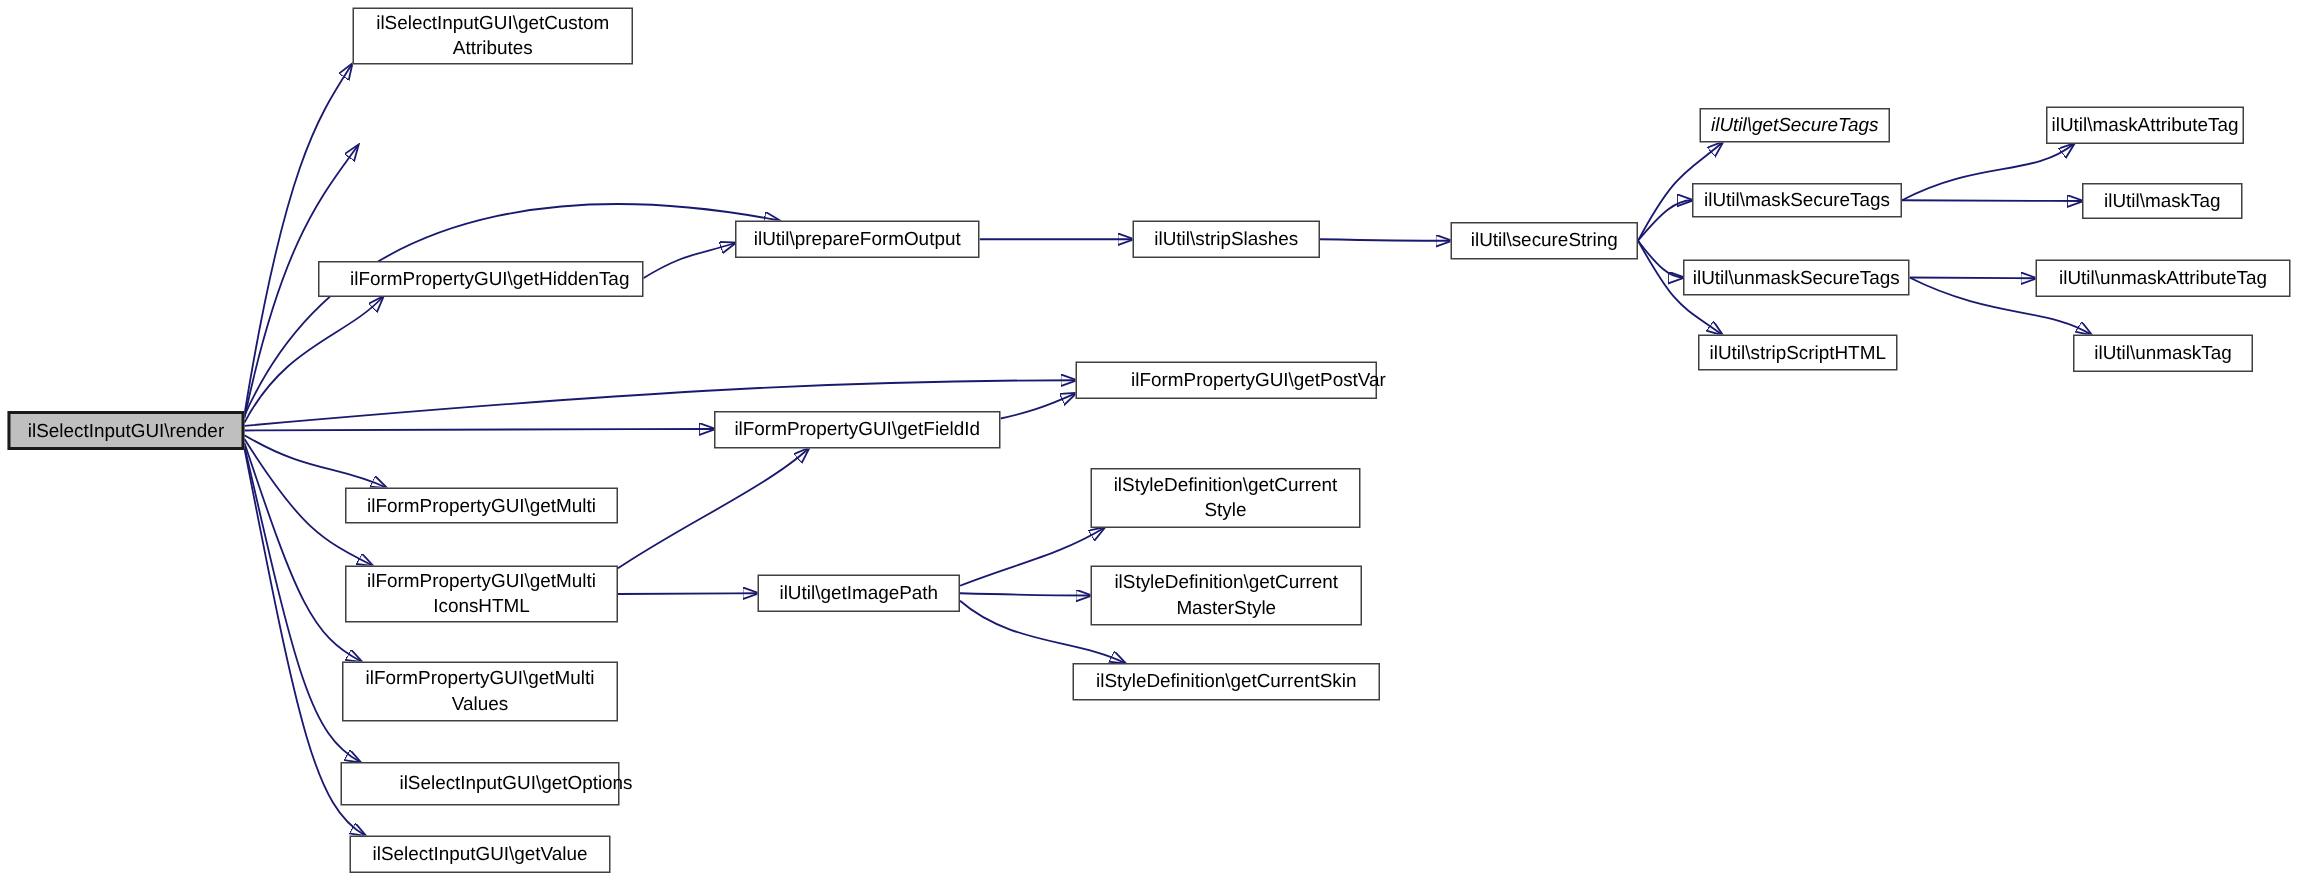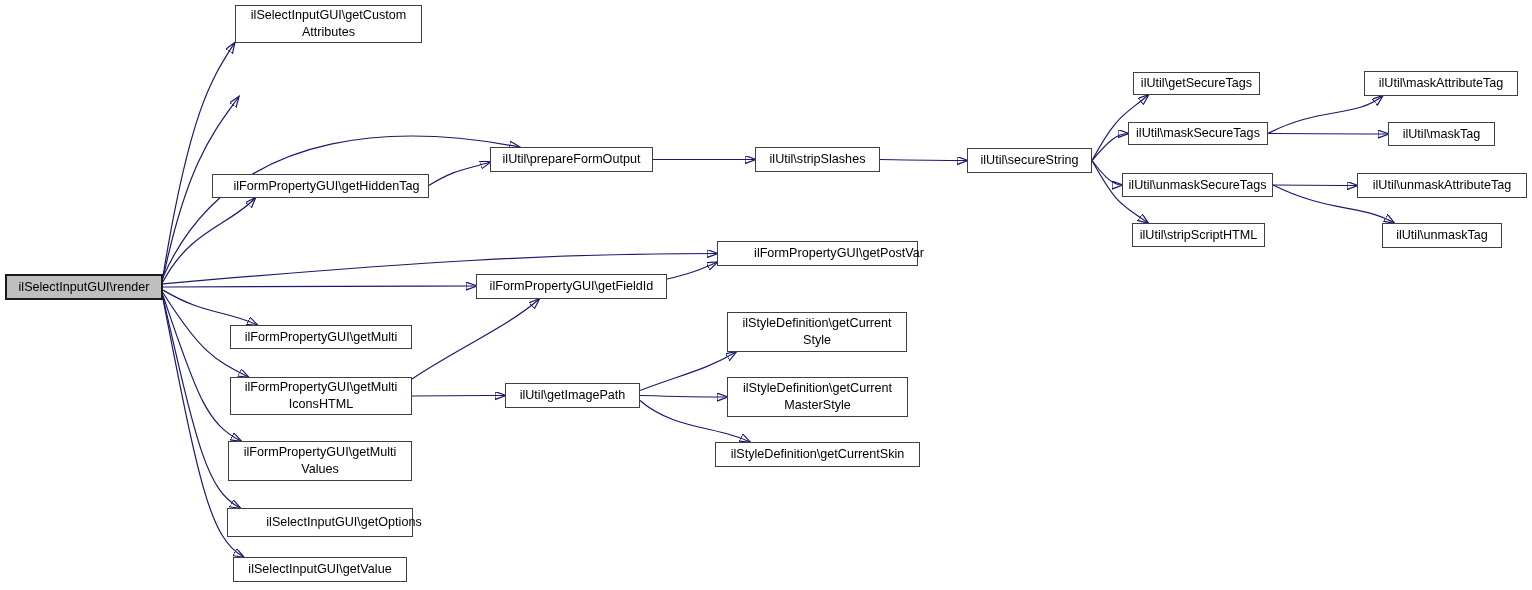--- a/index.html
+++ b/index.html
@@ -76,33 +76,33 @@
     </div>
     <div class="node" style="left: 490px; top: 147px; width: 163px; height: 25px;">
       <span>ilUtil\prepareFormOutput</span>
     </div>
     <div class="node" style="left: 755px; top: 147px; width: 125px; height: 25px;">
       <span>ilUtil\stripSlashes</span>
     </div>
     <div class="node" style="left: 967px; top: 148px; width: 125px; height: 25px;">
       <span>ilUtil\secureString</span>
     </div>
-    <div class="node" style="left: 1133px; top: 72px; width: 127px; height: 23px;">
+    <div class="node" style="left: 1133px; top: 72px; width: 127px; height: 23px; font-style: italic;">
       <span>ilUtil\getSecureTags</span>
     </div>
     <div class="node" style="left: 1128px; top: 122px; width: 140px; height: 23px;">
       <span>ilUtil\maskSecureTags</span>
     </div>
     <div class="node" style="left: 1122px; top: 173px; width: 151px; height: 24px;">
       <span>ilUtil\unmaskSecureTags</span>
     </div>
     <div class="node" style="left: 1132px; top: 223px; width: 133px; height: 24px;">
       <span>ilUtil\stripScriptHTML</span>
     </div>
-    <div class="node" style="left: 1364px; top: 71px; width: 154px; height: 25px;">
+    <div class="node" style="left: 1364px; top: 71px; width: 132px; height: 25px;">
       <span>ilUtil\maskAttributeTag</span>
     </div>
     <div class="node" style="left: 1388px; top: 122px; width: 107px; height: 24px;">
       <span>ilUtil\maskTag</span>
     </div>
     <div class="node" style="left: 1357px; top: 173px; width: 170px; height: 25px;">
       <span>ilUtil\unmaskAttributeTag</span>
     </div>
     <div class="node" style="left: 1382px; top: 223px; width: 120px; height: 25px;">
       <span>ilUtil\unmaskTag</span>

